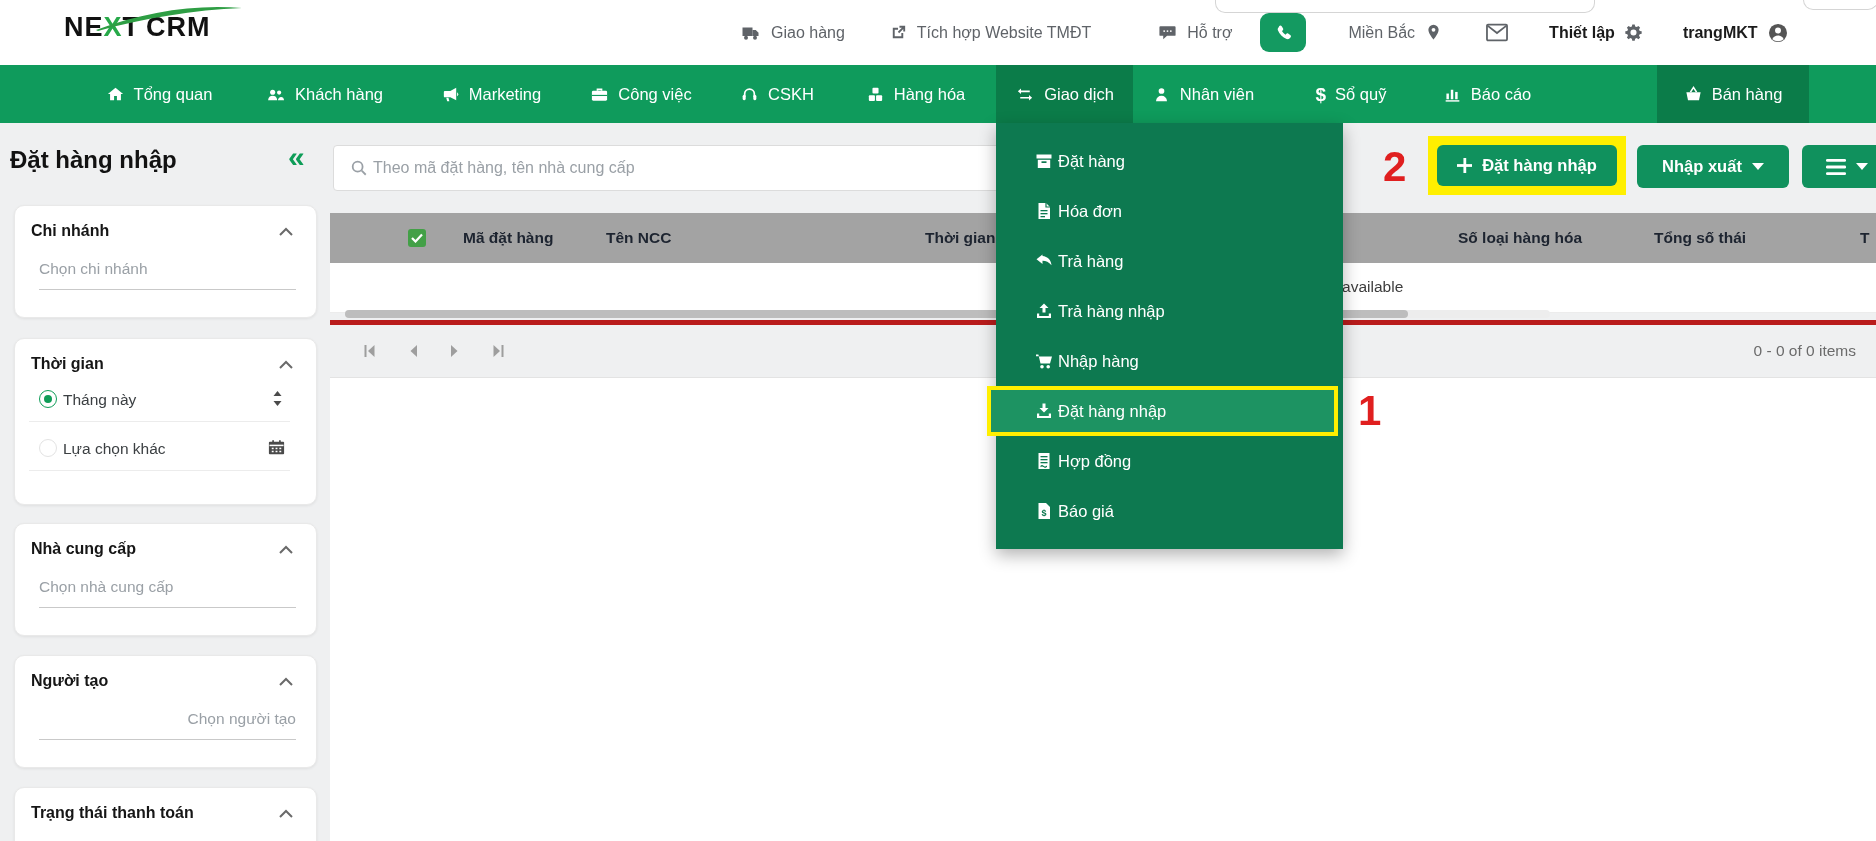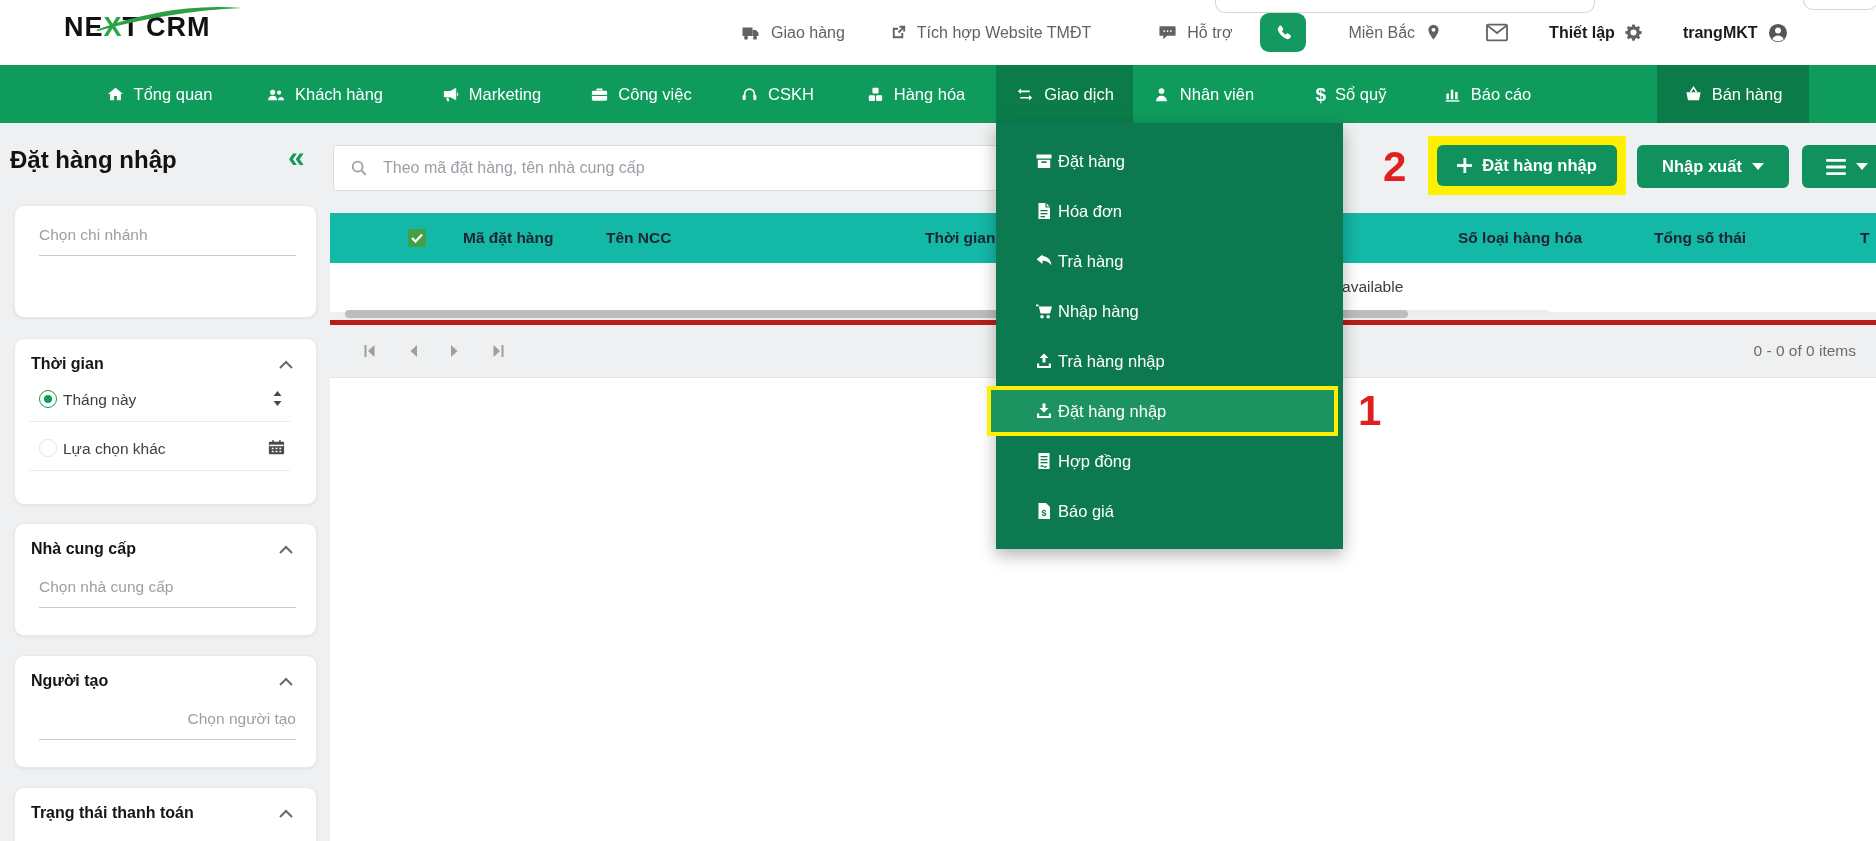--- a/index.html
+++ b/index.html
@@ -40,25 +40,25 @@
   .sel-line { margin:20px 20px 0 24px; border-bottom:1px solid #c9c9c9; padding-bottom:11px; font-size:15.5px; color:#9aa0a6; cursor:pointer; }
   .opt-row { position:relative; margin:14px 26px 0 14px; padding:4px 0 12px 34px; border-bottom:1px solid #ececec; font-size:15.5px; color:#3c4043; display:flex; align-items:center; cursor:pointer; }
   .opt-row:last-child { border-bottom:1px solid #ececec; }
   .radio { position:absolute; left:10px; top:3px; width:18px; height:18px; border-radius:50%; border:1.6px solid #0f9d58; display:flex; align-items:center; justify-content:center; }
   .radio .dot { width:8px; height:8px; border-radius:50%; background:#0f9d58; }
   .radio.off { border-color:#e3e3e3; }
   .trail { position:absolute; right:4px; top:2px; }
 
   
   .white-main { left:330px; top:378px; width:1546px; height:463px; background:#fff; z-index:1; }
-  .searchbox { left:333px; top:145px; width:812px; height:46px; background:#fff; border:1px solid #dcdcdc; border-radius:4px; display:flex; align-items:center; padding-left:16px; gap:15px; z-index:2; }
+  .searchbox { left:333px; top:145px; width:812px; height:46px; background:#fff; border:1px solid #dcdcdc; border-radius:4px; display:flex; align-items:center; padding-left:16px; gap:5px; z-index:2; }
   .searchbox input { border:none; outline:none; flex:1; font-size:16px; color:#333; font-family:"Liberation Sans",sans-serif; background:transparent; }
   .searchbox input::placeholder { color:#9aa0a6; }
 
-  .grid-head { left:330px; top:213px; width:1546px; height:50px; background:#14b8a6; z-index:2; }
+  .grid-head { left:330px; top:213px; width:1546px; height:50px; background:#a3a3a3; z-index:2; }
   .gh-cell { position:absolute; top:0; height:50px; display:flex; align-items:center; font-size:15.5px; font-weight:700; color:#1d2430; white-space:nowrap; }
   .checkbox { position:absolute; left:78px; top:16px; width:18px; height:18px; background:#43a047; border-radius:3px; display:flex; align-items:center; justify-content:center; cursor:pointer; }
   .grid-empty { left:330px; top:263px; width:1546px; height:50px; background:#fff; border-bottom:1px solid #ececec; z-index:2; }
   .empty-txt { position:absolute; left:932px; top:15px; font-size:15.5px; color:#3d3d3d; white-space:nowrap; }
   .hscroll-track { left:345px; top:310px; width:1205px; height:8px; background:#ededed; border-radius:4px; z-index:2; }
   .hscroll-thumb { left:345px; top:310px; width:1063px; height:8px; background:#bdbdbd; border-radius:4px; z-index:3; cursor:pointer; }
   .grid-footer { left:330px; top:320px; width:1546px; height:58px; background:#eff0f1; border-top:5px solid #b91c1c; border-bottom:1px solid #e3e3e3; z-index:2; display:flex; align-items:center; }
   .pager { display:flex; align-items:center; gap:30px; margin-left:32px; }
   .pg-btn { cursor:pointer; display:flex; }
   .pg-info { margin-left:auto; margin-right:20px; font-size:15.5px; color:#6b6b6b; }
@@ -239,20 +239,26 @@
         <path d="M6.8 7.5 10 2.5l3.2 5" fill="none" stroke="#fff" stroke-width="1.7"></path>
       </svg>
     <span>Bán hàng</span>
   </div>
 </div>
 
 <div class="abs side-title">Đặt hàng nhập</div>
 <div class="abs collapse">«</div>
 
 <div class="abs card" style="top:205px; height:113px;">
+  <div class="card-head">
+    <span class="lbl">Chi nhánh</span>
+    <svg class="chev" width="16" height="11" viewBox="0 0 16 11">
+        <path d="M2 9 8 3l6 6" fill="none" stroke="#6a6a6a" stroke-width="2"></path>
+      </svg>
+  </div>
   <div class="sel-line">Chọn chi nhánh</div>
 </div>
 
 <div class="abs card" style="top:338px; height:167px;">
   <div class="card-head">
     <span class="lbl">Thời gian</span>
     <svg class="chev" width="16" height="11" viewBox="0 0 16 11">
         <path d="M2 9 8 3l6 6" fill="none" stroke="#6a6a6a" stroke-width="2"></path>
       </svg>
   </div>
@@ -419,32 +425,32 @@
     <span>Hóa đơn</span>
   </div>
   <div class="dd-item">
     <svg width="20" height="20" viewBox="0 0 20 20">
         <path d="M8.5 3.5 2.5 8.3l6 4.8V9.8c3.6 0 6.3 1.3 9 4.5-.6-5.4-3.8-8.7-9-9.2z"></path>
       </svg>
     <span>Trả hàng</span>
   </div>
   <div class="dd-item">
     <svg width="20" height="20" viewBox="0 0 20 20">
+        <path d="M10 2.5 14.5 7h-3v4.5h-3V7h-3z"></path>
+        <path d="M3 12.5h2.2V15h9.6v-2.5H17V17H3z"></path>
+      </svg>
+    <span>Trả hàng nhập</span>
+  </div>
+  <div class="dd-item">
+    <svg width="20" height="20" viewBox="0 0 20 20">
         <path d="M2 3.5h2.4l.5 2H18l-2 7H6.5L4.8 5.3H2z"></path>
         <circle cx="8" cy="15.8" r="1.8"></circle>
         <circle cx="14.2" cy="15.8" r="1.8"></circle>
       </svg>
     <span>Nhập hàng</span>
-  </div>
-  <div class="dd-item">
-    <svg width="20" height="20" viewBox="0 0 20 20">
-        <path d="M10 2.5 14.5 7h-3v4.5h-3V7h-3z"></path>
-        <path d="M3 12.5h2.2V15h9.6v-2.5H17V17H3z"></path>
-      </svg>
-    <span>Trả hàng nhập</span>
   </div>
   <div class="dd-item hl">
     <svg width="20" height="20" viewBox="0 0 20 20">
         <path d="M8.5 2.5h3V7h3L10 11.5 5.5 7h3z"></path>
         <path d="M3 12.5h2.2V15h9.6v-2.5H17V17H3z"></path>
       </svg>
     <span>Đặt hàng nhập</span>
   </div>
   <div class="dd-item">
     <svg width="20" height="20" viewBox="0 0 20 20">

